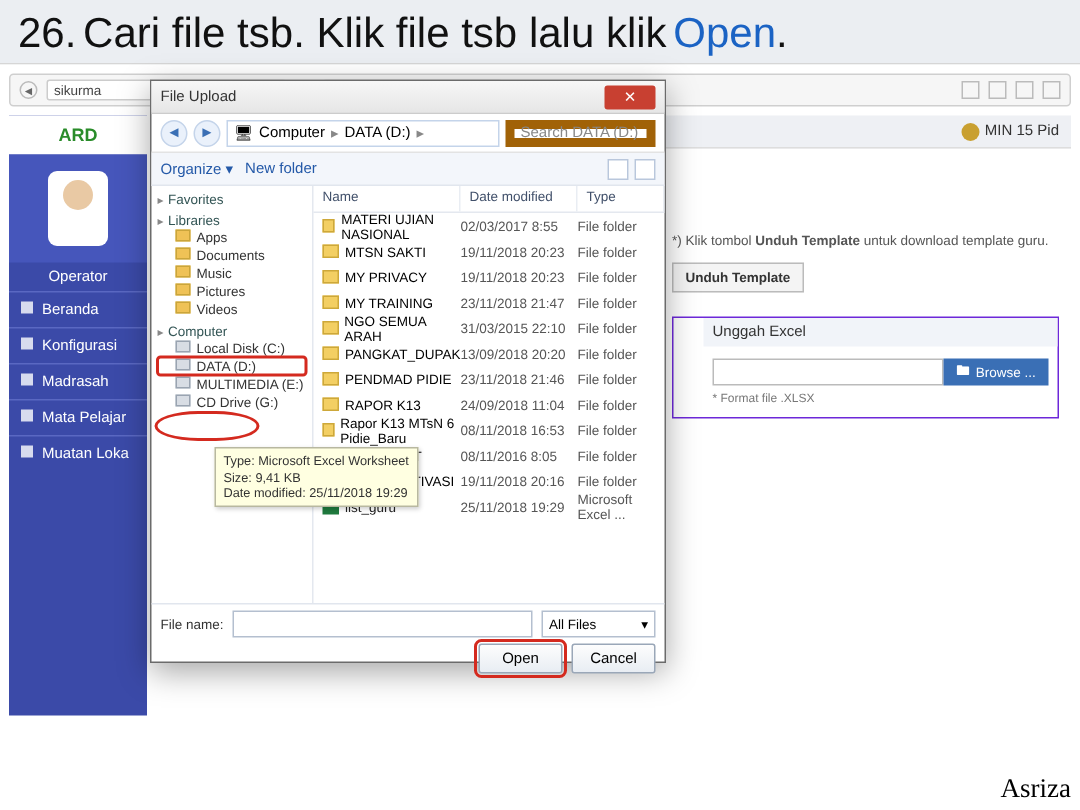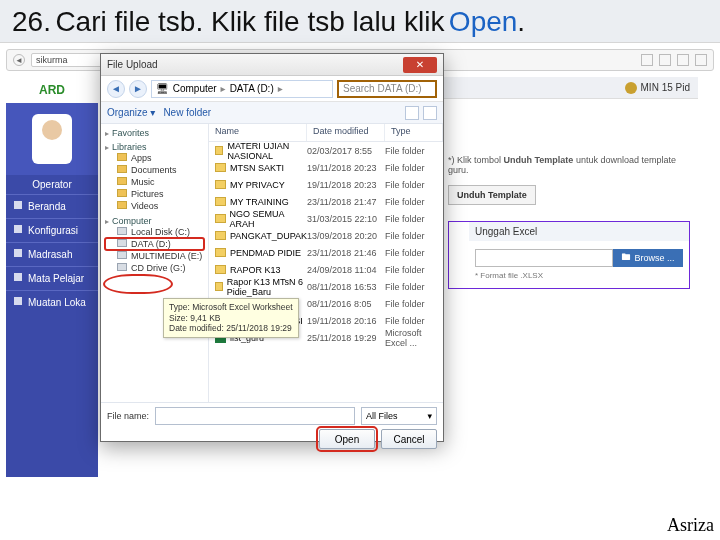--- a/index.html
+++ b/index.html
@@ -24,21 +24,21 @@
   .ard-sidebar { position:absolute; top:34px; left:6px; width:92px; height:400px; background:#3b4aa8; color:#fff; font-size:10px; }
   .ard-logo { background:#fff; height:26px; display:flex;align-items:center;justify-content:center; font-weight:bold; color:#2a8c2a; font-size:12px;}
   .ard-avatar { height:72px; display:flex; align-items:center; justify-content:center; background:#4656bb;}
   .avatar-img { width:40px;height:50px;background:#fff;border-radius:6px; position:relative;}
   .avatar-img::after{content:"";position:absolute;top:6px;left:10px;width:20px;height:20px;background:#e9c9a4;border-radius:50%;}
   .ard-role { text-align:center; padding:4px 0; font-size:10px;}
   .ard-menu div { padding:6px 8px; border-top:1px solid #5a68c2; display:flex; gap:6px; align-items:flex-start;}
   .mi-ico { width:8px;height:8px;background:#fff; opacity:.8;}
 
   
-  .page-right { position:absolute; top:34px; left:440px; right:22px; height:400px; background:#fff; font-size:10px; color:#333;}
+  .page-right { position:absolute; top:34px; left:440px; right:6px; height:400px; background:#fff; font-size:10px; color:#333;}
   .page-header-strip { height:22px; background:#eef0f4; border-bottom:1px solid #ddd; display:flex;align-items:center;justify-content:flex-end;padding:0 8px; gap:4px;}
   .school-badge { width:12px;height:12px;background:#c9a030;border-radius:50%;}
   .hint { margin:56px 8px 6px; font-size:9px; color:#555;}
   .hint b{font-weight:bold;}
   .btn-plain { display:inline-block; margin:4px 8px 10px; padding:4px 8px; border:1px solid #bbb; background:#f4f4f4; font-size:9px; font-weight:bold;}
   .panel { margin:6px 8px; border:1px solid #6d28d9;padding-left:20px;}
   .panel-h { background:#f1f4f9; padding:4px 6px; font-size:10px;}
   .panel-b { padding:8px 6px;}
   .upload-row { display:flex; gap:0;}
   .upload-field { flex:1; height:18px; border:1px solid #bbb; background:#fff;}
@@ -47,21 +47,21 @@
 
   
   .dialog { position:absolute; top:10px; left:100px; width:344px; height:389px; background:#fff; border:1px solid #6b6b6b; box-shadow:0 6px 20px rgba(0,0,0,.35); font-size:10px;}
   .dlg-title { height:22px; background:linear-gradient(#f7f7f7,#e6e6e6); display:flex; align-items:center; padding:0 6px; border-bottom:1px solid #ccc;}
   .dlg-title-text { flex:1; color:#333;}
   .dlg-close { width:34px;height:16px;background:#c84031;color:#fff;display:flex;align-items:center;justify-content:center;border-radius:2px;font-size:10px;}
   .dlg-nav { height:26px; display:flex; align-items:center; padding:0 6px; gap:4px; border-bottom:1px solid #e3e3e3;}
   .nav-arrow { width:18px;height:18px;border:1px solid #c4d4ea;border-radius:50%;background:#eaf1fb;display:flex;align-items:center;justify-content:center;color:#3a6fb5;font-size:10px;}
   .crumb { flex:1; height:18px; border:1px solid #c4d4ea; background:#fff; display:flex; align-items:center; padding:0 4px; gap:4px;}
   .crumb .sep{color:#888;}
-  .dlg-search { width:100px;height:18px;border:2px solid #a16207;background:#fff; display:flex;align-items:center;padding:0 4px;color:#888;}
+  .dlg-search { width:100px;height:18px;border:6px solid #a16207;background:#fff; display:flex;align-items:center;padding:0 4px;color:#888;}
   .dlg-toolbar { height:22px; background:#f3f6fb; border-bottom:1px solid #e1e6ee; display:flex;align-items:center;padding:0 6px;gap:8px;}
   .tb-link{color:#2459a8;}
   .tb-right{margin-left:auto;display:flex;gap:4px;}
   .tb-ico{width:14px;height:14px;border:1px solid #b9c7dc;background:#fff;}
 
   .dlg-body { display:flex; height:278px;}
   .tree { width:108px; border-right:1px solid #e4e8ef; padding:4px 4px; overflow:hidden;}
   .tree-group { margin-bottom:4px;}
   .tree-h { color:#355; font-size:9px; display:flex;align-items:center;gap:3px;}
   .tree-h::before{content:"▸";font-size:8px;color:#888;}
@@ -355,21 +355,21 @@
             <div class="row sel">
               <div class="c-name">
                 <span class="x-ico"></span>
                 <span>list_guru</span>
               </div>
               <div class="c-date">25/11/2018 19:29</div>
               <div class="c-type">Microsoft Excel ...</div>
             </div>
           </div>
 
-        <div class="tooltip" style="left:42px; top:244px;margin-left:20px;">
+        <div class="tooltip" style="left:42px; top:244px;">
           <div>Type: Microsoft Excel Worksheet</div>
           <div>Size: 9,41 KB</div>
           <div>Date modified: 25/11/2018 19:29</div>
         </div>
 
         <div class="red-oval" style="left:2px; top:220px; width:70px; height:20px;"></div>
       </div>
     </div>
 
     <div class="dlg-footer">

